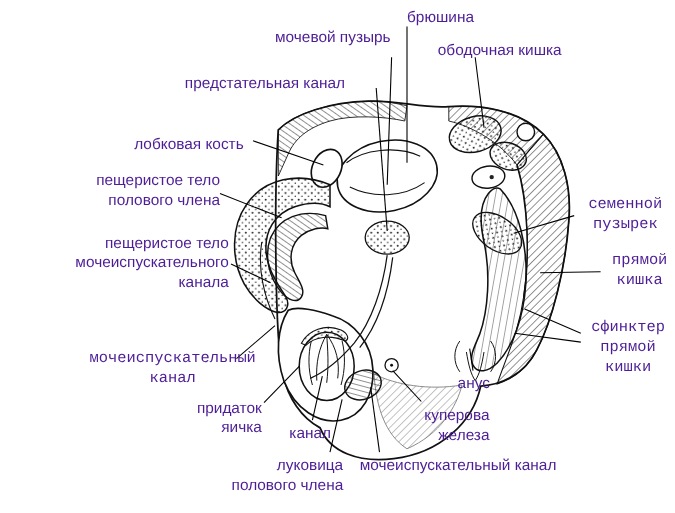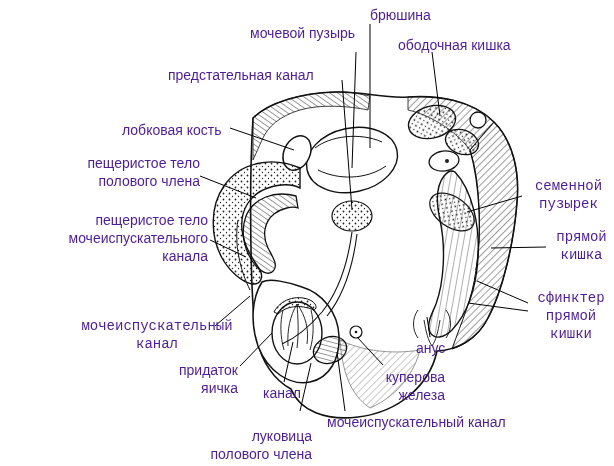--- a/index.html
+++ b/index.html
@@ -24,21 +24,21 @@
   .lbl-peritoneum{left:370px;top:6px;}
   .lbl-bladder{left:250px;top:24px;}
   .lbl-colon{left:398px;top:36px;}
   .lbl-prostate{left:168px;top:66px;}
   .lbl-pubic{left:122px;top:121px;}
   .lbl-cavernosum{left:45px;top:154px;width:155px;}
   .lbl-spongiosum{left:40px;top:211px;width:168px;}
   .lbl-urethra-left{left:57px;top:317px;width:160px;margin-left:20px;}
   .lbl-epididymis{left:150px;top:361px;width:88px;}
   .lbl-testicle{left:263px;top:384px;}
-  .lbl-bulb{left:196px;top:427px;width:116px;}
+  .lbl-bulb{left:196px;top:413px;width:116px;}
   .lbl-urethra-bottom{left:327px;top:413px;}
   .lbl-cowper{left:365px;top:368px;width:80px;}
   .lbl-anus{left:416px;top:339px;}
   .lbl-seminal{left:526px;top:177px;width:85px;}
   .lbl-rectum{left:549px;top:228px;width:65px;}
   .lbl-sphincter{left:531px;top:289px;width:80px;}
 </style>
 </head>
 <body>
 

